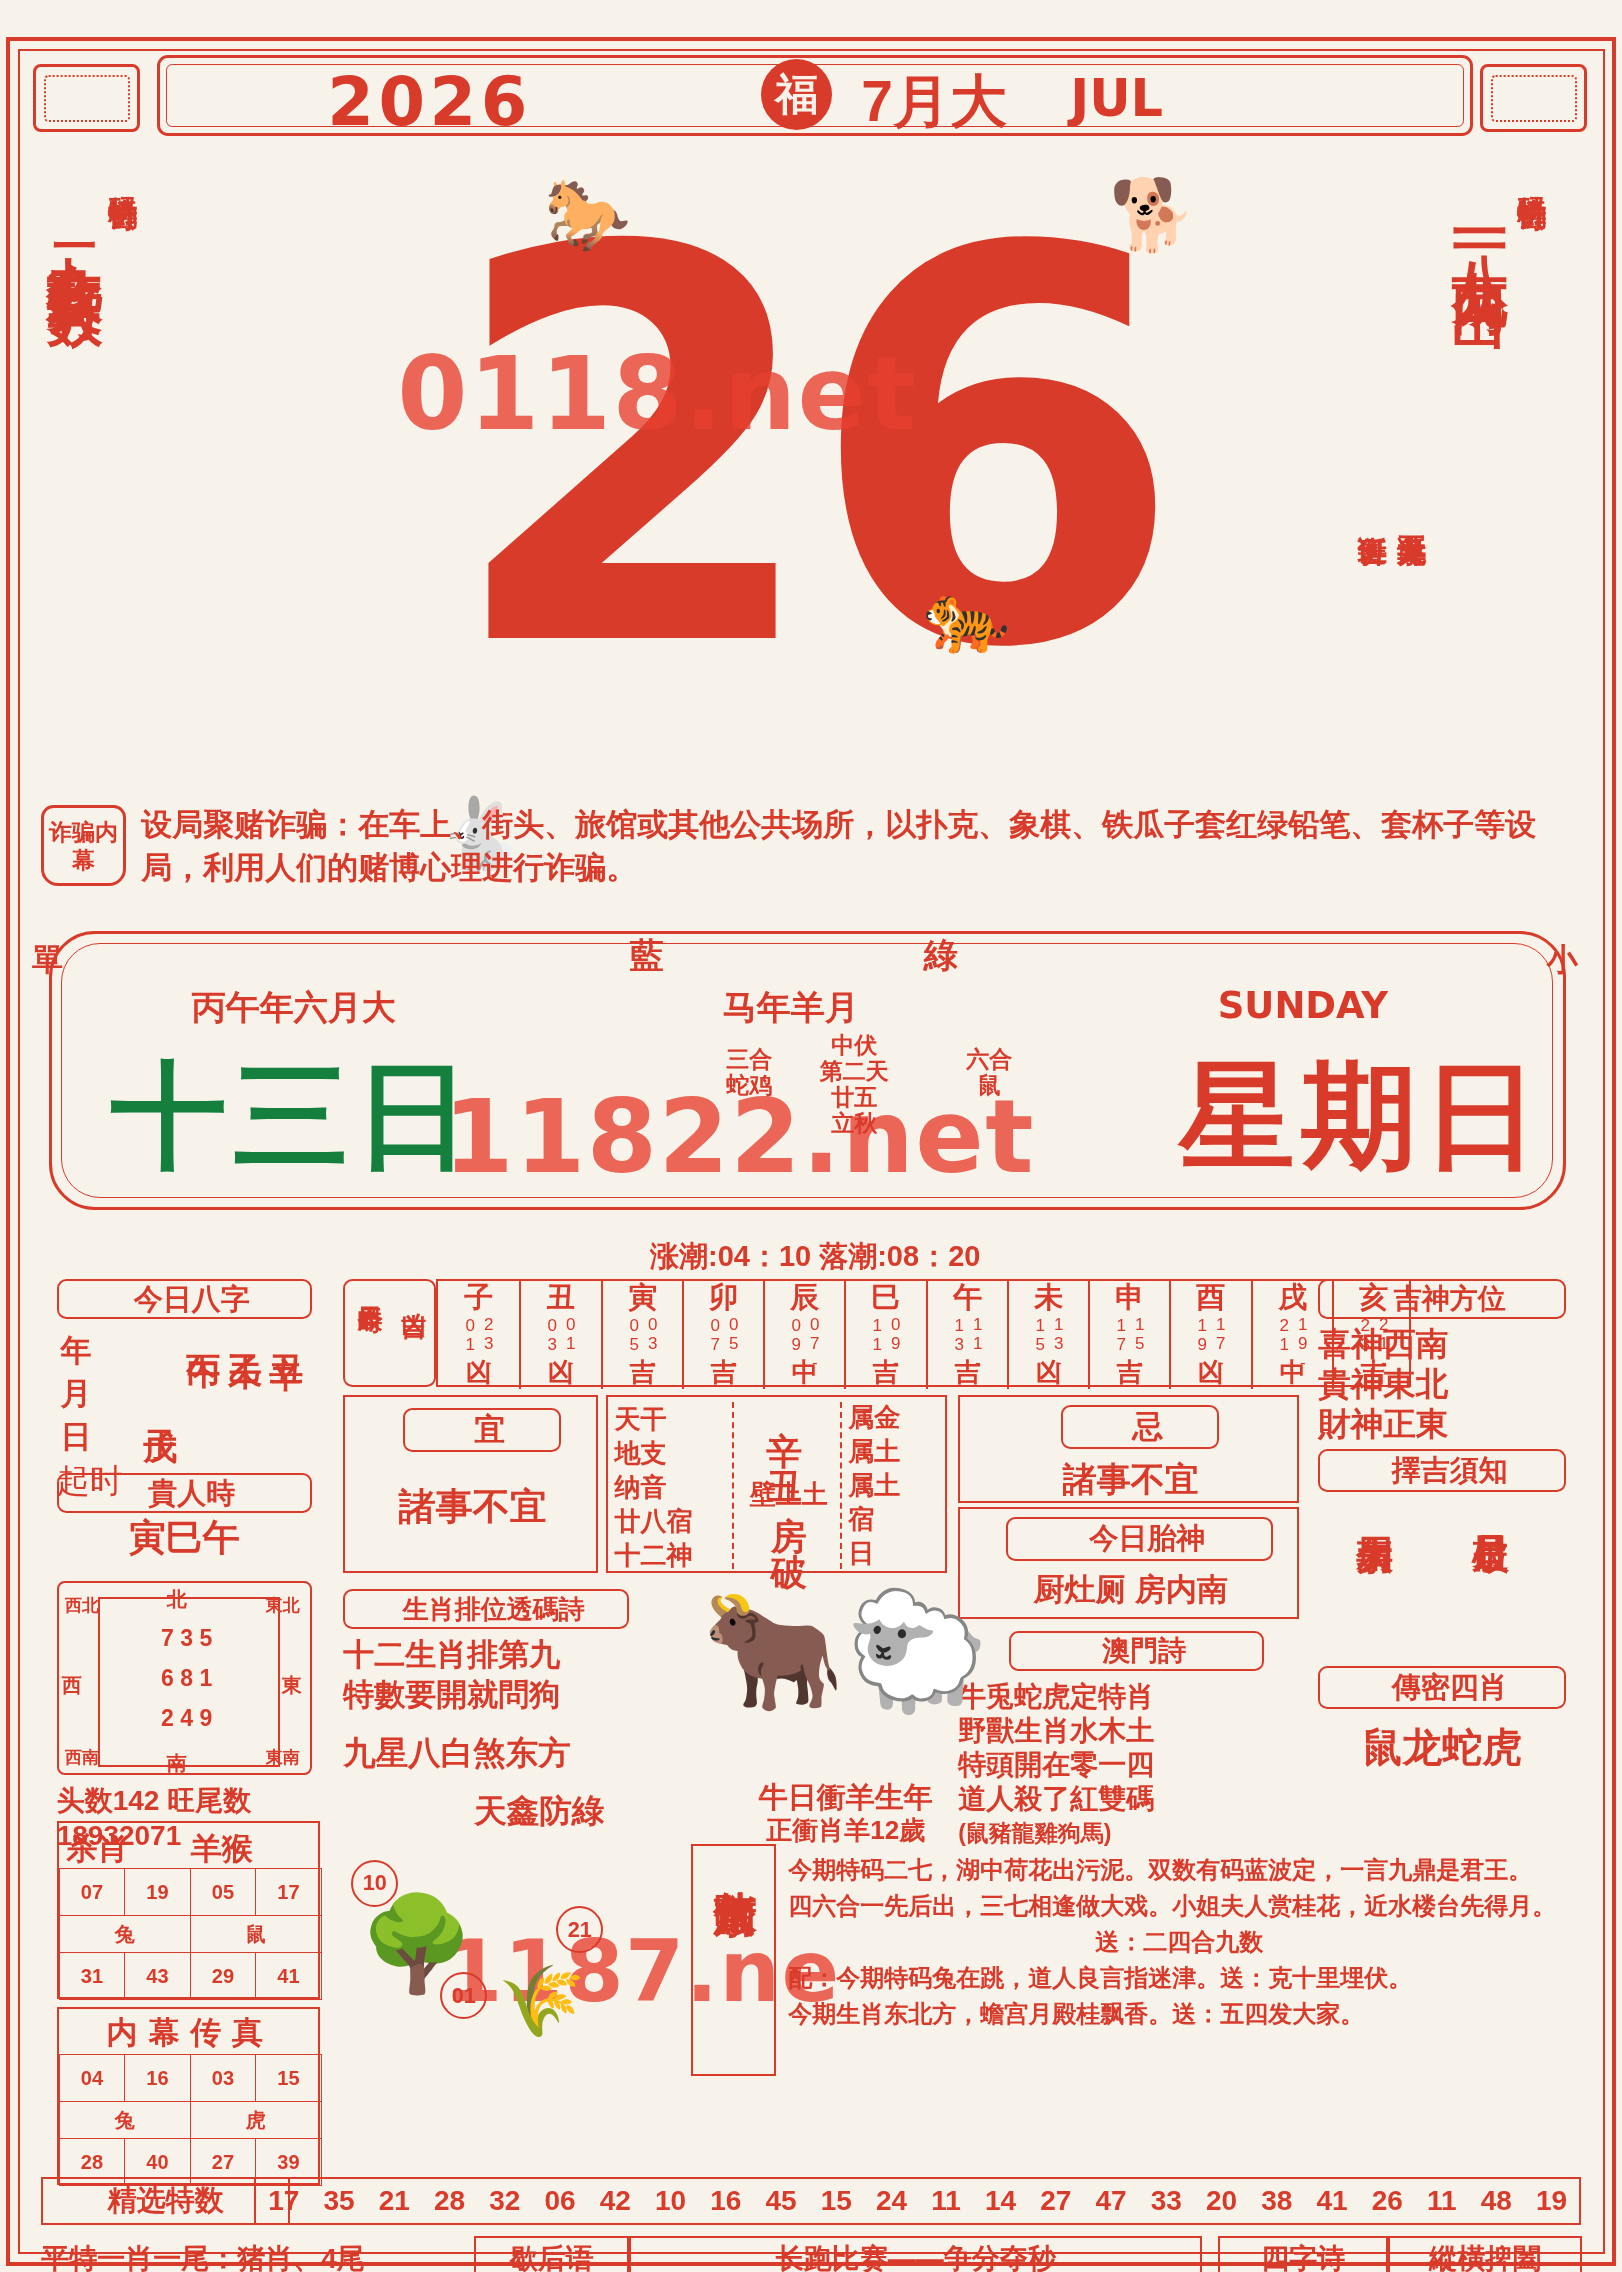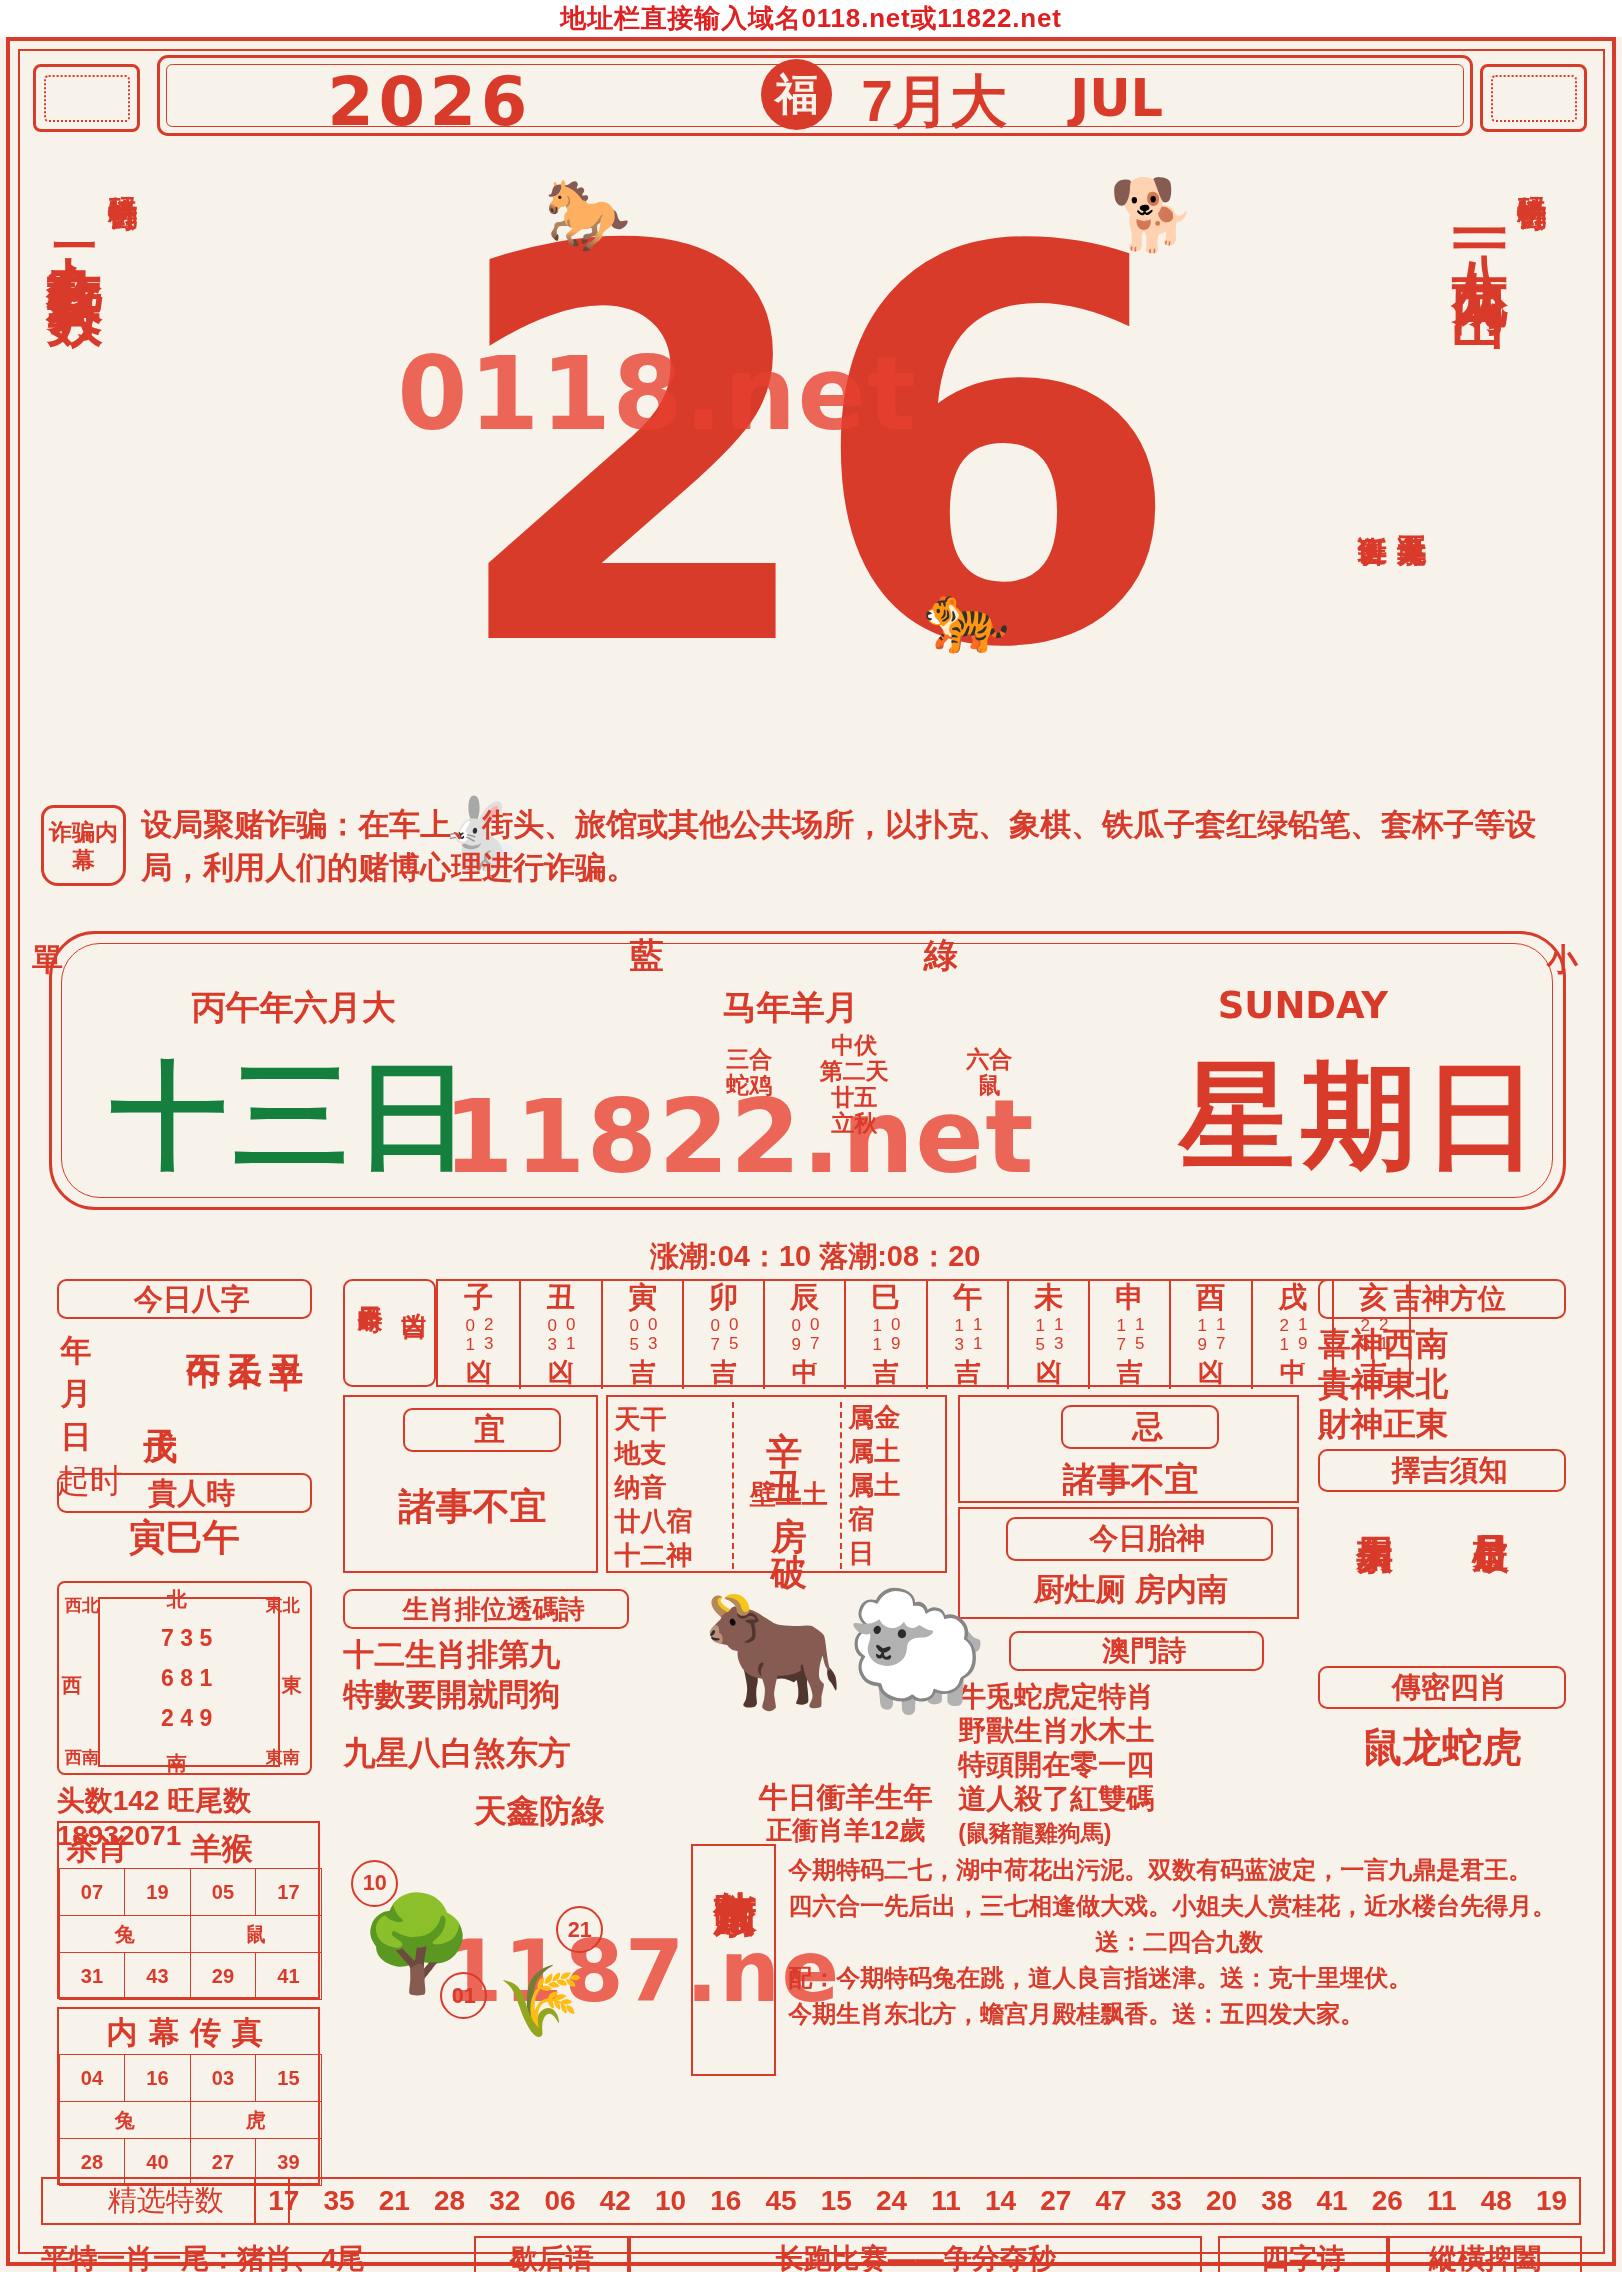--- a/index.html
+++ b/index.html
@@ -86,23 +86,20 @@
   #footer{position:absolute;left:31px;top:2195px;width:1540px;height:51px;color:#d93b2b;}
 
   .fbx{border:2.3px solid #d93b2b;box-sizing:border-box;display:flex;align-items:center;justify-content:center;font-weight:bold;}
   .ctr{display:flex;align-items:center;justify-content:center;text-align:center;}
 </style>
 </head>
 <body>
 
 <div id="page">
 
-  <div id="topbar">
-    <span>地址栏直接输入域名0118.net或11822.net</span>
-  </div>
 
   <div id="frame">
     <div id="frameInner"></div>
 
     <div id="hdr">
       <div class="hdrDeco" style="left:0px;"></div>
       <div class="hdrDeco" style="left:1447px;"></div>
       <div id="hdrBox"></div>
       <div id="year">2026</div>
       <div id="fuCircle">福</div>
@@ -432,21 +429,21 @@
         <div>今期特码二七，湖中荷花出污泥。双数有码蓝波定，一言九鼎是君王。</div>
         <div>四六合一先后出，三七相逢做大戏。小姐夫人赏桂花，近水楼台先得月。</div>
         <div style="text-align:center;">送：二四合九数</div>
         <div>配：今期特码兔在跳，道人良言指迷津。送：克十里埋伏。</div>
         <div>今期生肖东北方，蟾宫月殿桂飘香。送：五四发大家。</div>
       </div>
 
     </div>
 
     <div id="bottomNums">
-      <div class="bx ctr" style="position:absolute;left:0;top:0;width:249px;height:48px;font-size:29px;font-weight:normal;">精选特数</div>
+      <div class="bx ctr" style="position:absolute;left:0;top:0;width:249px;height:48px;font-size:29px;font-weight:bold;">精选特数</div>
       <div class="bx" style="position:absolute;left:213px;top:0;width:1327px;height:48px;display:flex;align-items:center;justify-content:space-around;font-size:28px;font-weight:bold;">
         <span>17</span>
         <span>35</span>
         <span>21</span>
         <span>28</span>
         <span>32</span>
         <span>06</span>
         <span>42</span>
         <span>10</span>
         <span>16</span>

